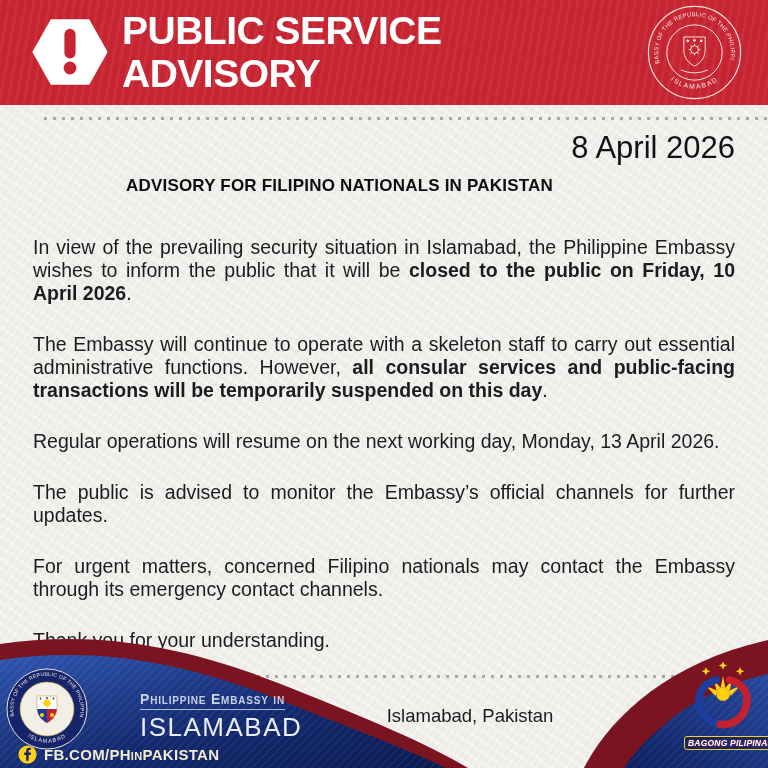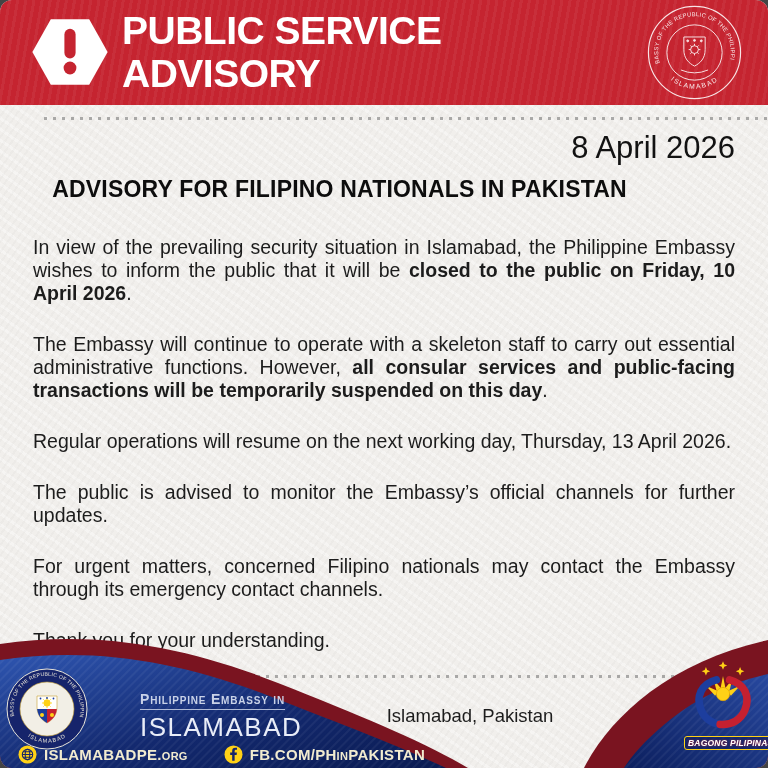--- a/index.html
+++ b/index.html
@@ -3,21 +3,20 @@
 <meta charset="utf-8">
 <style>
   html,body{margin:0;padding:0;background:#444;}
   .page{
     position:relative;width:768px;height:768px;overflow:hidden;
     background:#F1EFEC;
     background-image:
       repeating-linear-gradient(125deg, rgba(0,0,0,0.018) 0 2px, rgba(0,0,0,0) 2px 6px),
       repeating-linear-gradient(35deg, rgba(255,255,255,0.35) 0 3px, rgba(0,0,0,0) 3px 9px);
     font-family:"Liberation Sans", sans-serif;
-    border-radius:12px;
     -webkit-font-smoothing:antialiased;
   }
   
   .banner{
     position:absolute;top:0;left:0;width:768px;height:105px;
     background:#C52430;
     background-image:repeating-linear-gradient(100deg, rgba(255,255,255,0.05) 0 3px, rgba(0,0,0,0) 3px 8px);
   }
   .warn-icon{position:absolute;left:28px;top:12px;width:84px;height:80px;}
   .banner-title{
@@ -28,21 +27,21 @@
   .dots{
     height:3px;position:absolute;
     background-image:repeating-linear-gradient(90deg, rgba(110,110,110,0.55) 0 3px, rgba(0,0,0,0) 3px 9px);
   }
   .dots-top{top:117px;left:44px;width:724px;z-index:1;}
   .dots-bottom{top:675px;left:212px;width:556px;z-index:1;}
   
   .doc-date{position:absolute;top:130px;right:33px;font-size:31px;color:#121212;z-index:2;margin-left:36px;}
   .doc-title{
     position:absolute;top:176px;left:0;width:679px;text-align:center;
-    font-size:23px;font-weight:700;color:#0d0d0d;letter-spacing:.2px;z-index:2;
+    font-size:17px;font-weight:700;color:#0d0d0d;letter-spacing:.2px;z-index:2;
   }
   .doc-body{position:absolute;top:236px;left:33px;width:702px;z-index:2;color:#1c1c1c;}
   .doc-body p{margin:0 0 28px 0;font-size:19.5px;line-height:23px;text-align:justify;}
   .doc-body p b{font-weight:700;}
   .closing{position:relative;text-align:center;font-size:19.5px;color:#1c1c1c;margin:0;}
   
   .footer-svg{position:absolute;left:0;bottom:0;width:768px;height:140px;z-index:2;}
   .footer-content{position:absolute;left:0;top:628px;width:768px;height:140px;z-index:3;}
   .embassy-seal{position:absolute;left:6px;top:40px;width:82px;height:82px;}
   .embassy-name{position:absolute;left:96px;top:62px;margin-left:44px;}
@@ -111,21 +110,21 @@
   <div class="dots dots-top"></div>
   <div class="dots dots-bottom"></div>
 
   <div class="doc-date">8 April 2026</div>
   <div class="doc-title">ADVISORY FOR FILIPINO NATIONALS IN PAKISTAN</div>
 
   <div class="doc-body">
 
     <p><span>In view of the prevailing security situation in Islamabad, the Philippine Embassy wishes to inform the public that it will be </span><b>closed to the public on Friday, 10 April 2026</b><span>.</span></p>
       <p><span>The Embassy will continue to operate with a skeleton staff to carry out essential administrative functions. However, </span><b>all consular services and public-facing transactions will be temporarily suspended on this day</b><span>.</span></p>
-      <p><span>Regular operations will resume on the next working day, Thursday, 13 April 2026.</span></p>
+      <p><span>Regular operations will resume on the next working day, Monday, 13 April 2026.</span></p>
       <p><span>The public is advised to monitor the Embassy’s official channels for further updates.</span></p>
       <p><span>For urgent matters, concerned Filipino nationals may contact the Embassy through its emergency contact channels.</span></p>
       <p class="closing">Thank you for your understanding.</p>
   </div>
 
   <svg class="footer-svg" viewBox="0 0 768 140" preserveAspectRatio="none" aria-hidden="true">
     <defs>
       <linearGradient id="gblueL" x1="0" y1="0" x2="1" y2="1">
         <stop offset="0" stop-color="#2E55B0"></stop>
           <stop offset="0.55" stop-color="#13296F"></stop>
@@ -184,31 +183,20 @@
         <circle cx="6.5" cy="-10.5" r="0.9" fill="#1B3C9B"></circle>
       </g>
     </svg>
 
     <div class="embassy-name">
       <div class="line1">Philippine Embassy in</div>
       <div class="line2">ISLAMABAD</div>
     </div>
 
     <div class="footer-links">
-      <div class="flink">
-        <svg width="19" height="19" viewBox="-10 -10 20 20" aria-hidden="true">
-          <circle r="9.5" fill="#FFD116"></circle>
-          <g stroke="#16246B" stroke-width="1.1" fill="none">
-            <circle r="5.5"></circle>
-            <ellipse rx="2.4" ry="5.5"></ellipse>
-            <path d="M -5.5,0 H 5.5 M -4.6,-3 H 4.6 M -4.6,3 H 4.6"></path>
-          </g>
-        </svg>
-        <span class="txt">ISLAMABADPE.org</span>
-      </div>
       <div class="flink">
         <svg width="19" height="19" viewBox="-10 -10 20 20" aria-hidden="true">
           <circle r="9.5" fill="#FFD116"></circle>
           <path d="M 1.2,6.5 V 0.4 H 3.3 L 3.6,-2 H 1.2 V -3.6 C 1.2,-4.4 1.6,-5 2.6,-5 H 3.7 V -7.1 C 3.3,-7.16 2.5,-7.2 1.8,-7.2 C -0.2,-7.2 -1.4,-6 -1.4,-3.9 V -2 H -3.5 V 0.4 H -1.4 V 6.5 Z" fill="#16246B"></path>
         </svg>
         <span class="txt">FB.COM/PHinPAKISTAN</span>
       </div>
     </div>
 
     <div class="footer-center">

